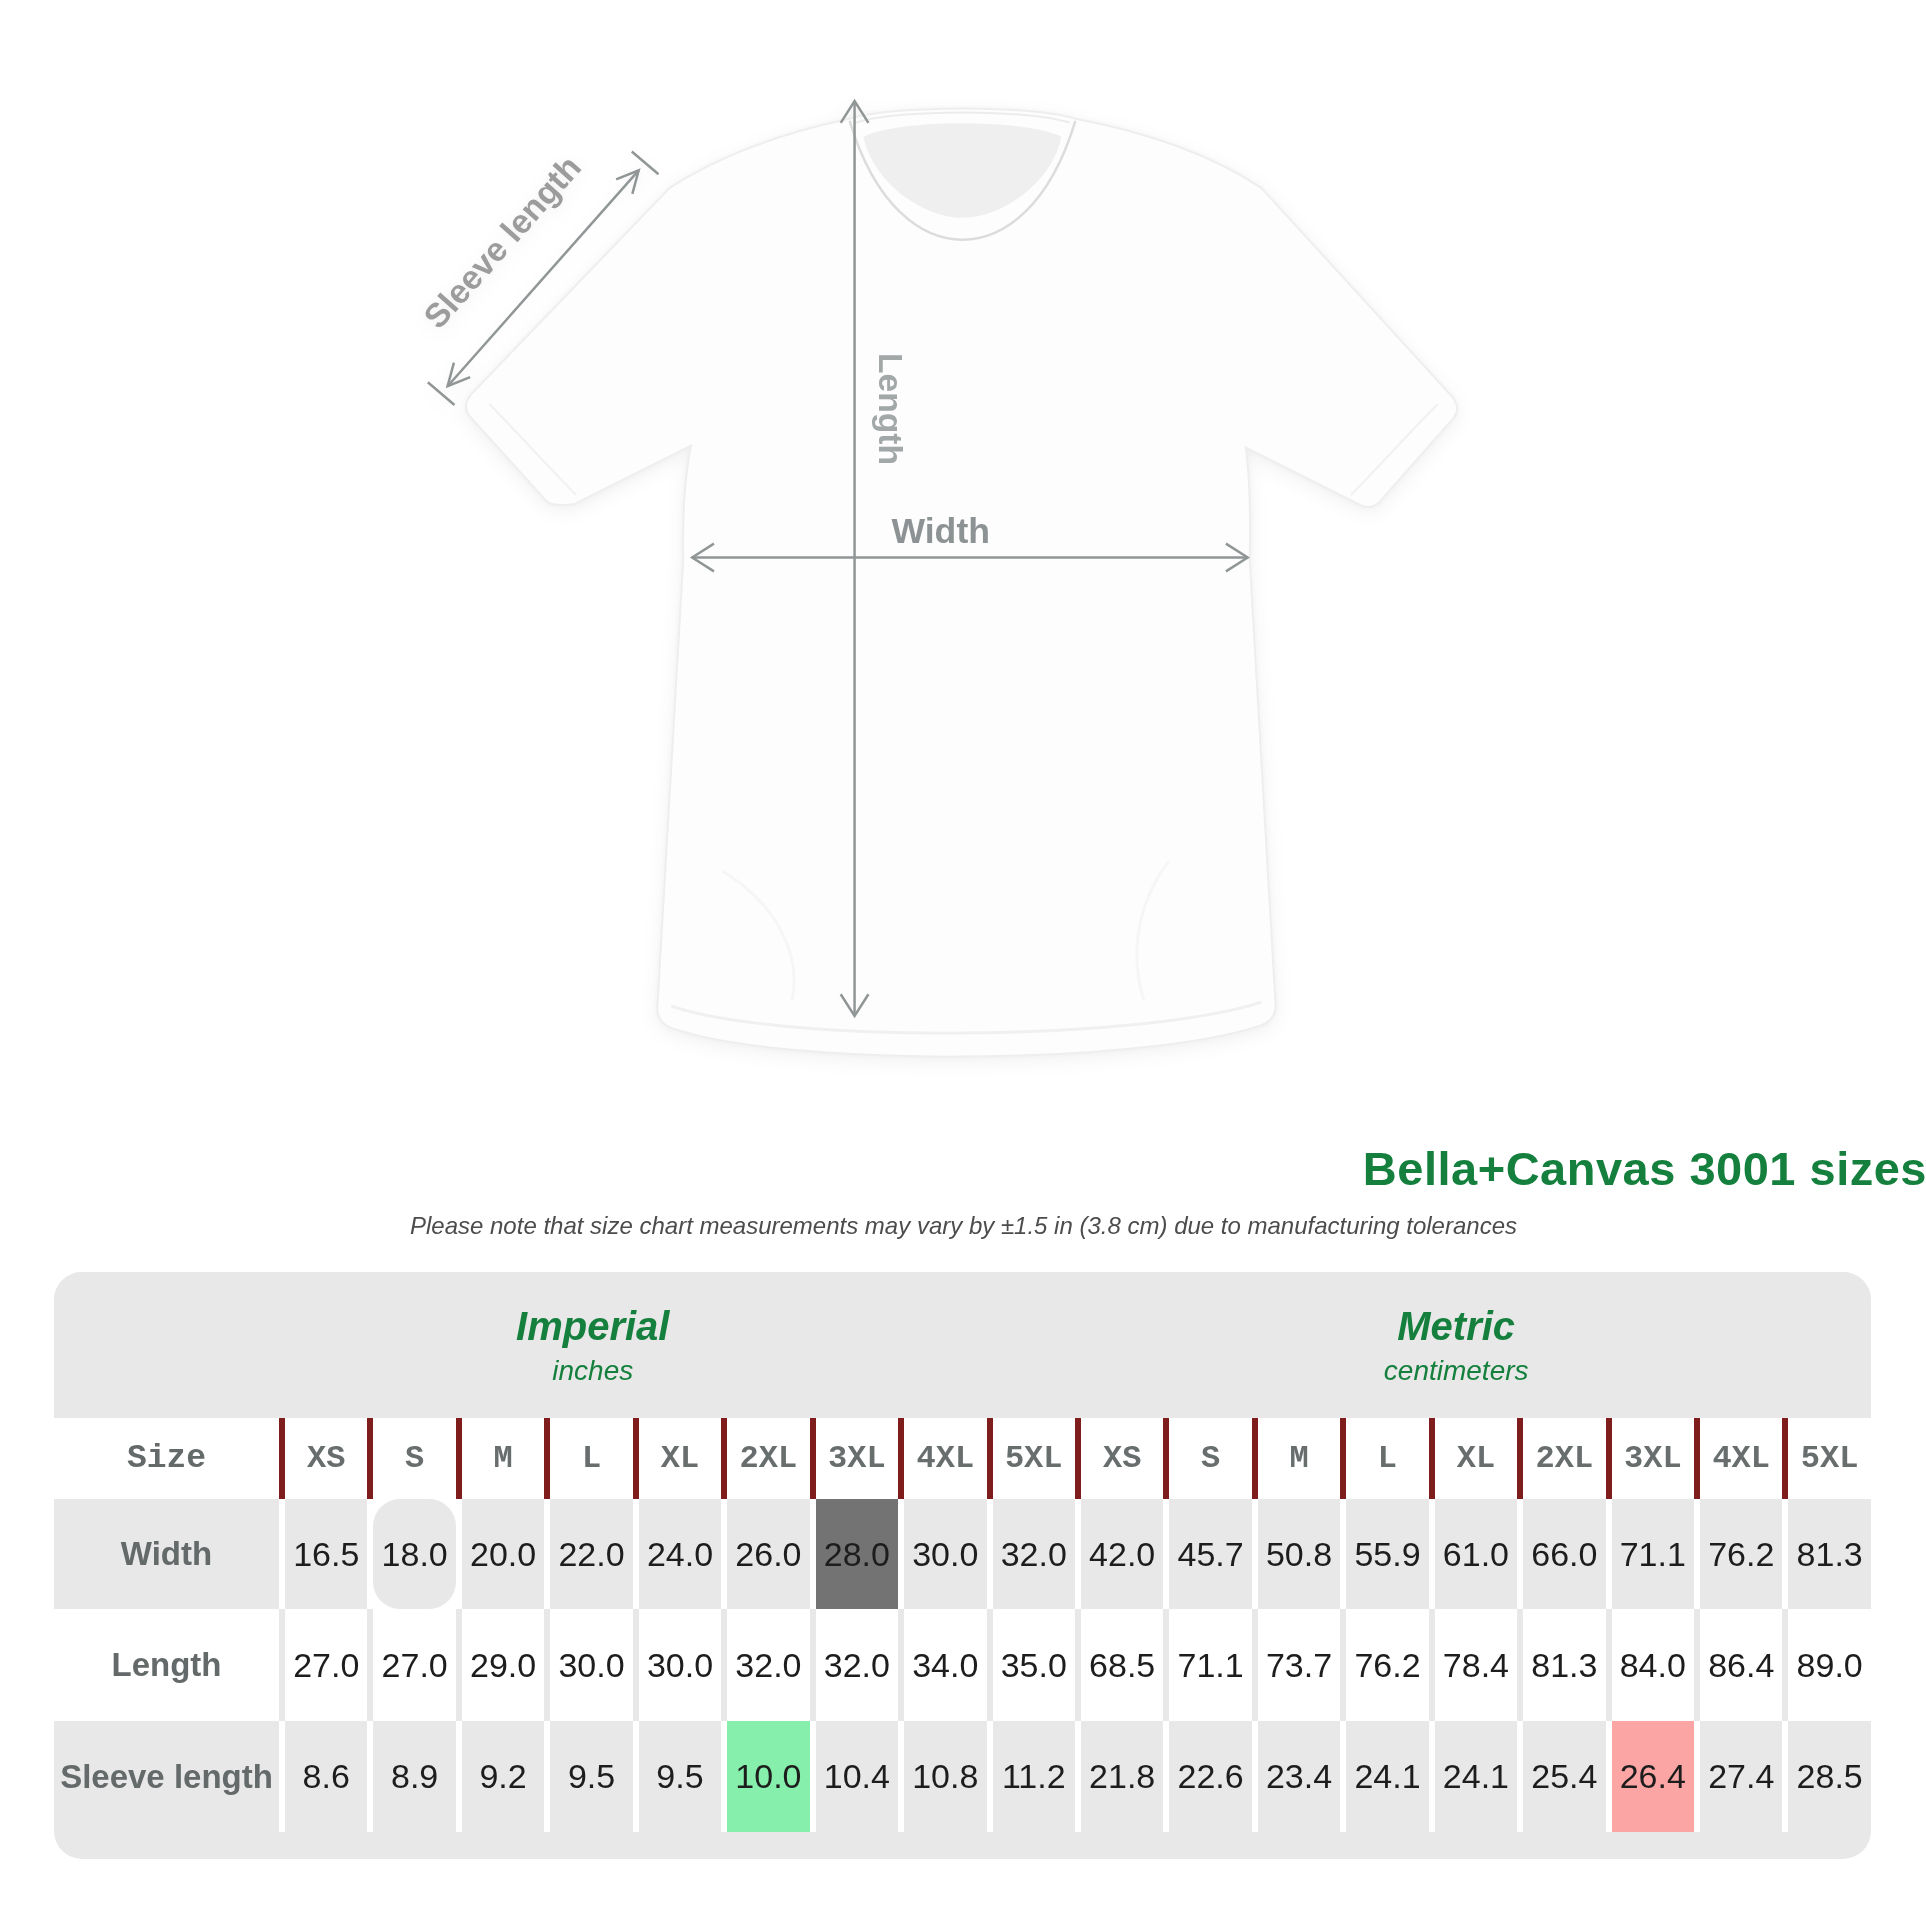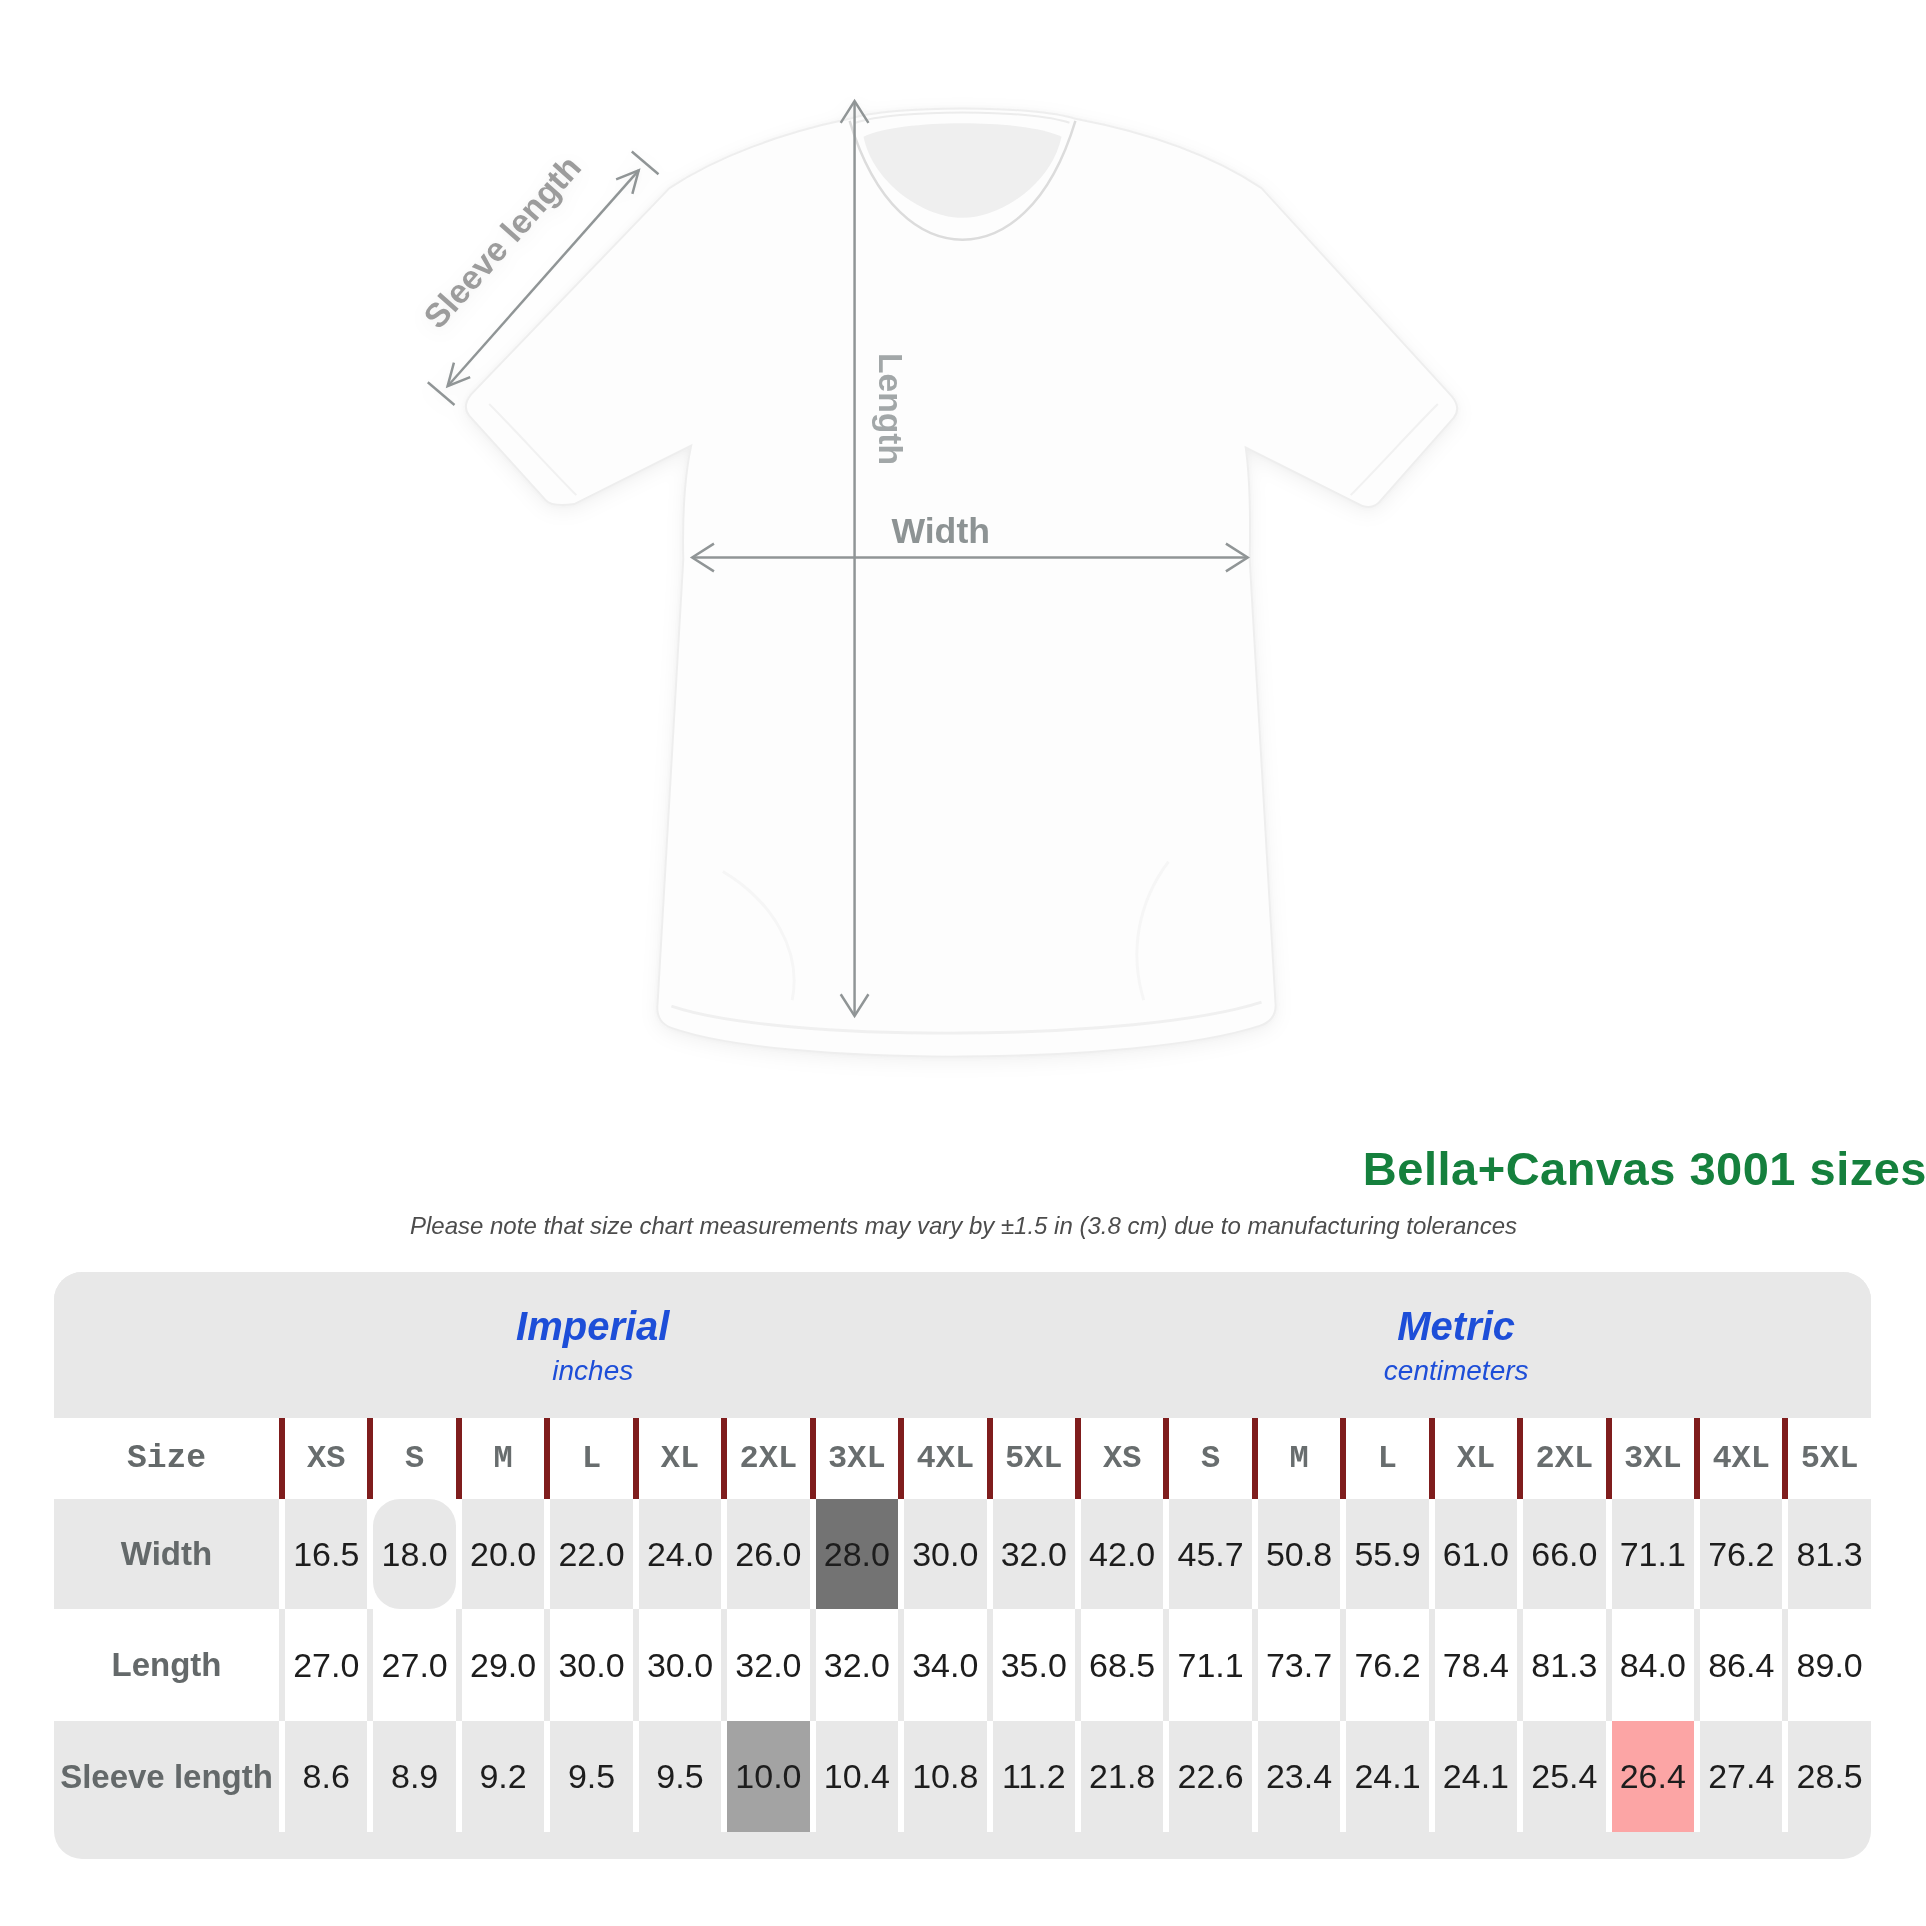--- a/index.html
+++ b/index.html
@@ -42,21 +42,21 @@
     border-radius:28px;
     overflow:hidden;
   }
   .unit-header{
     position:relative;height:146px;background:#e8e8e8;
   }
   .unit-group{
     position:absolute;top:0;height:100%;
     display:flex;flex-direction:column;align-items:center;justify-content:center;
     gap:6px;transform:translateX(-50%);
-    color:#1d4ed8;white-space:nowrap;
+    color:#15803d;white-space:nowrap;
   }
   .unit-group .unit-label{font-size:40px;font-weight:bold;font-style:italic;}
   .unit-group .unit-sublabel{font-size:28px;font-style:italic;}
 
   .row-strip{display:flex;gap:6px;}
   .cell{
     display:flex;align-items:center;justify-content:center;
     min-width:0;
   }
   .label-cell{flex:0 0 225px;font-weight:bold;font-size:33px;color:#64696a;}
@@ -215,21 +215,21 @@
         <div class="cell data-cell value-cell" style="background: rgb(255, 255, 255);">86.4</div>
         <div class="cell data-cell value-cell" style="background: rgb(255, 255, 255);">89.0</div>
       </div>
       <div class="row-strip" style="height: 111px; background: rgb(255, 255, 255);">
         <div class="cell label-cell" style="background: rgb(232, 232, 232);">Sleeve length</div>
         <div class="cell data-cell value-cell" style="background: rgb(232, 232, 232);">8.6</div>
         <div class="cell data-cell value-cell" style="background: rgb(232, 232, 232);">8.9</div>
         <div class="cell data-cell value-cell" style="background: rgb(232, 232, 232);">9.2</div>
         <div class="cell data-cell value-cell" style="background: rgb(232, 232, 232);">9.5</div>
         <div class="cell data-cell value-cell" style="background: rgb(232, 232, 232);">9.5</div>
-        <div class="cell data-cell value-cell" style="background: #a3a3a3;">10.0</div>
+        <div class="cell data-cell value-cell" style="background: #86efac;">10.0</div>
         <div class="cell data-cell value-cell" style="background: rgb(232, 232, 232);">10.4</div>
         <div class="cell data-cell value-cell" style="background: rgb(232, 232, 232);">10.8</div>
         <div class="cell data-cell value-cell" style="background: rgb(232, 232, 232);">11.2</div>
         <div class="cell data-cell value-cell" style="background: rgb(232, 232, 232);">21.8</div>
         <div class="cell data-cell value-cell" style="background: rgb(232, 232, 232);">22.6</div>
         <div class="cell data-cell value-cell" style="background: rgb(232, 232, 232);">23.4</div>
         <div class="cell data-cell value-cell" style="background: rgb(232, 232, 232);">24.1</div>
         <div class="cell data-cell value-cell" style="background: rgb(232, 232, 232);">24.1</div>
         <div class="cell data-cell value-cell" style="background: rgb(232, 232, 232);">25.4</div>
         <div class="cell data-cell value-cell" style="background: #fca5a5;">26.4</div>

